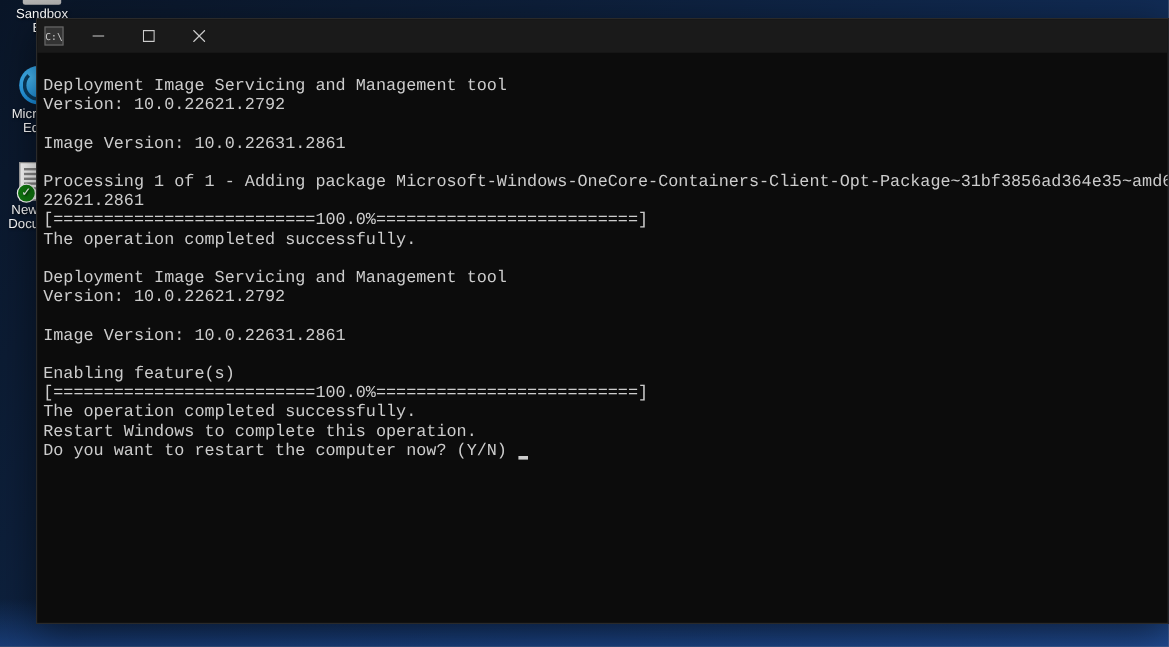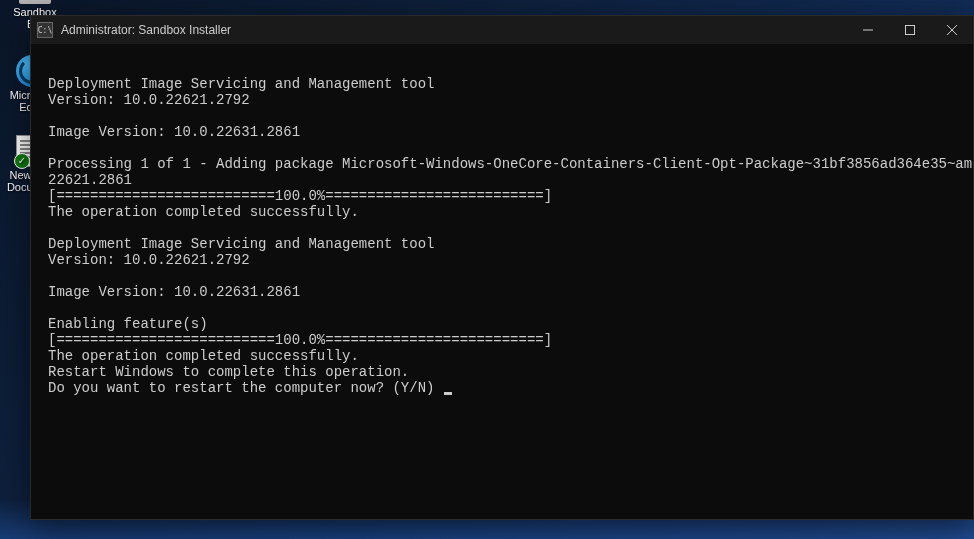--- a/index.html
+++ b/index.html
@@ -144,21 +144,21 @@
       width: 42px;
       height: 28px;
       display: flex;
       align-items: center;
       justify-content: center;
       color: #ccc;
       cursor: pointer;
     }
     .terminal-body {
       flex: 1;
-      padding: 16px;
+      padding: 4px;
       overflow: hidden;
       font-family: Consolas, "Courier New", monospace;
       font-size: 14px;
       line-height: 16px;
       color: #cccccc;
       white-space: pre;
     }
     .term-line {
       height: 16px;
       padding-left: 1px;
@@ -191,21 +191,20 @@
 <div class="desktop-icon doc-icon">
   <div class="icon-img">
     <div class="check"></div>
   </div>
   <div>New Text Document</div>
 </div>
 
 <div class="terminal-window">
   <div class="titlebar">
     <div class="titlebar-icon">C:\</div>
-    <div class="titlebar-title">Administrator:  Sandbox Installer</div>
     <div class="window-controls">
       <div class="window-btn">
         <svg width="10" height="10" viewBox="0 0 10 10">
             <line x1="0" y1="5" x2="10" y2="5" stroke="#ccc" stroke-width="1"></line>
           </svg>
       </div>
       <div class="window-btn">
         <svg width="10" height="10" viewBox="0 0 10 10">
             <rect x="0.5" y="0.5" width="9" height="9" fill="none" stroke="#ccc" stroke-width="1"></rect>
           </svg>

